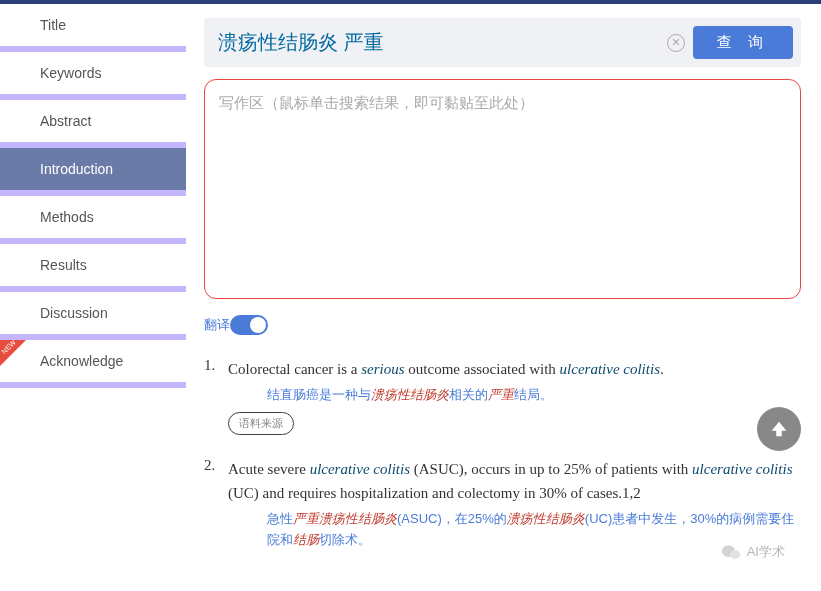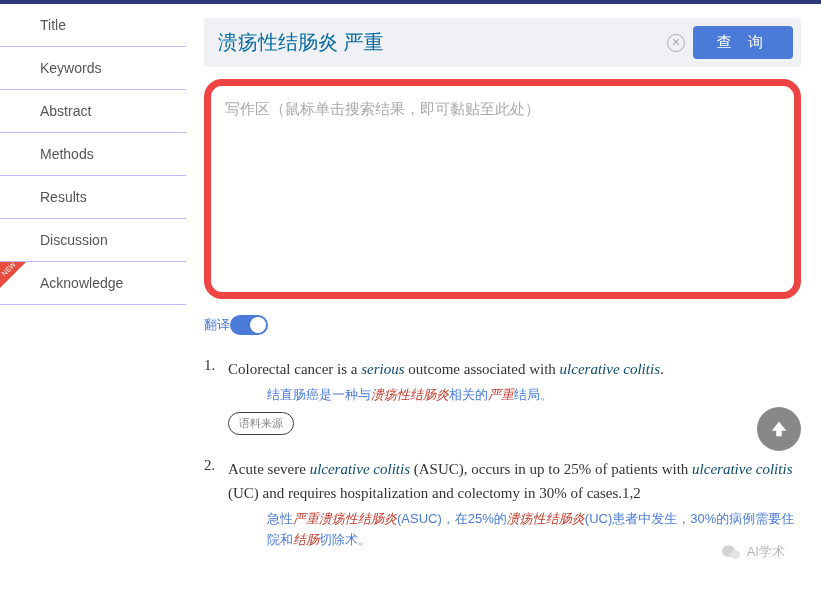--- a/index.html
+++ b/index.html
@@ -1,29 +1,29 @@
 <!DOCTYPE html>
 <html><head>
 <meta charset="utf-8">
 <style>
 * { margin: 0; padding: 0; box-sizing: border-box; }
 body { font-family: "Microsoft YaHei", sans-serif; background: #fff; width: 821px; height: 591px; overflow: hidden; position: relative; }
 .top-bar { height: 4px; background: #2c3e7a; }
 .container { display: flex; height: 587px; }
 .sidebar { width: 186px; background: #fff; }
-.sidebar-item { padding: 13px 0 13px 40px; font-size: 14px; color: #555; border-bottom: 1px solid #c4b5fd; cursor: pointer; position: relative; }
+.sidebar-item { padding: 13px 0 13px 40px; font-size: 14px; color: #555; border-bottom: 6px solid #c4b5fd; cursor: pointer; position: relative; }
 .sidebar-item.active { background: #6b7ba8; color: #fff; }
 .new-badge { position: absolute; left: -2px; top: 0; }
 .new-badge svg { width: 40px; height: 40px; }
 .main { flex: 1; padding: 14px 20px 0 18px; overflow-y: auto; }
 .search-row { display: flex; align-items: center; gap: 8px; background: #f0f1f4; padding: 8px; border-radius: 4px; }
 .search-input { flex: 1; border: none; background: transparent; font-size: 20px; color: #0369a1; outline: none; padding: 2px 6px; }
 .clear-icon { width: 18px; height: 18px; border: 1px solid #aaa; border-radius: 50%; display: flex; align-items: center; justify-content: center; color: #aaa; font-size: 11px; cursor: pointer; }
 .query-btn { background: #4a7bd8; color: #fff; border: none; padding: 7px 24px; border-radius: 4px; font-size: 15px; cursor: pointer; letter-spacing: 6px; }
-.write-area { margin-top: 12px; border: 7px solid #ef4444; border-radius: 18px; padding: 14px; height: 220px; color: #aaa; font-size: 15px; }
+.write-area { margin-top: 12px; border: 1px solid #ef4444; border-radius: 12px; padding: 14px; height: 220px; color: #aaa; font-size: 15px; }
 .translate-row { margin-top: 16px; display: flex; align-items: center; }
 .translate-label { color: #4a7bd8; font-size: 13px; }
 .toggle { width: 38px; height: 20px; background: #4a7bd8; border-radius: 10px; position: relative; cursor: pointer; }
 .toggle-knob { position: absolute; right: 2px; top: 2px; width: 16px; height: 16px; background: #fff; border-radius: 50%; }
 .results { margin-top: 22px; font-family: Georgia, serif; font-size: 15px; color: #333; }
 .result { display: flex; margin-bottom: 22px; }
 .result-num { width: 24px; flex-shrink: 0; }
 .result-body { flex: 1; line-height: 1.6; }
 .result-en .hl { color: #0c4a6e; font-style: italic; }
 .result-cn { color: #4a7bd8; font-size: 13px; margin-top: 4px; font-family: "Microsoft YaHei", sans-serif; margin-left: 39px; }
@@ -35,20 +35,21 @@
 </style>
 </head>
 <body>
 
 <div class="top-bar"></div>
 <div class="container">
   <div class="sidebar">
     <div class="sidebar-item">Title</div>
     <div class="sidebar-item">Keywords</div>
     <div class="sidebar-item">Abstract</div>
+    <div class="sidebar-item active">Introduction</div>
     <div class="sidebar-item">Methods</div>
     <div class="sidebar-item">Results</div>
     <div class="sidebar-item">Discussion</div>
     <div class="sidebar-item">
       <span class="new-badge">
         <svg viewBox="0 0 40 40">
             <polygon points="0,0 28,0 0,28" fill="#e74c3c"></polygon>
             <text x="6" y="13" font-size="7" fill="#fff" transform="rotate(-45 8 13)" font-family="sans-serif">NEW</text>
           </svg>
       </span>

